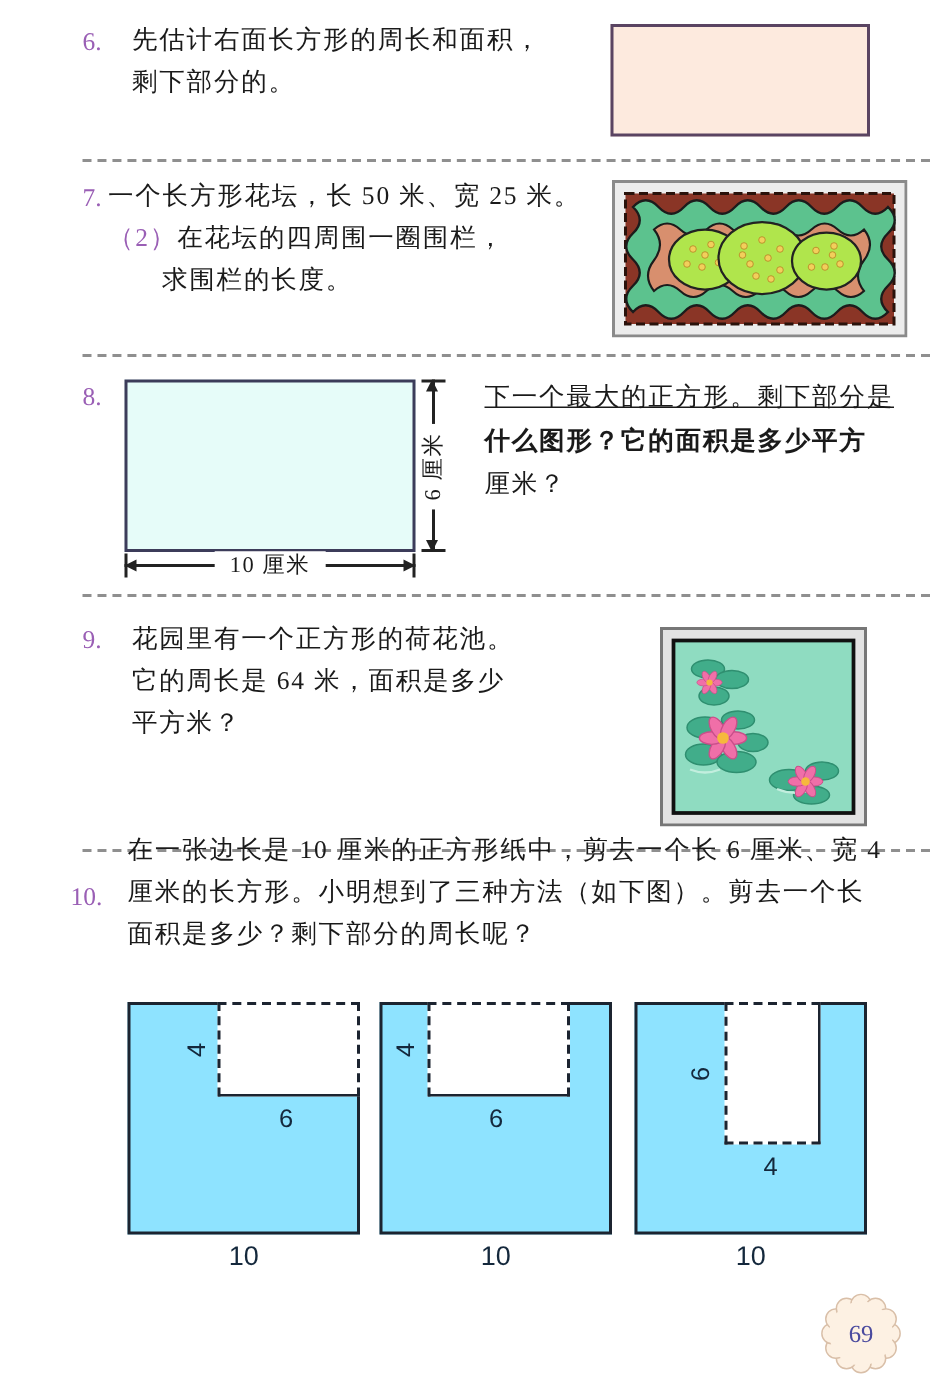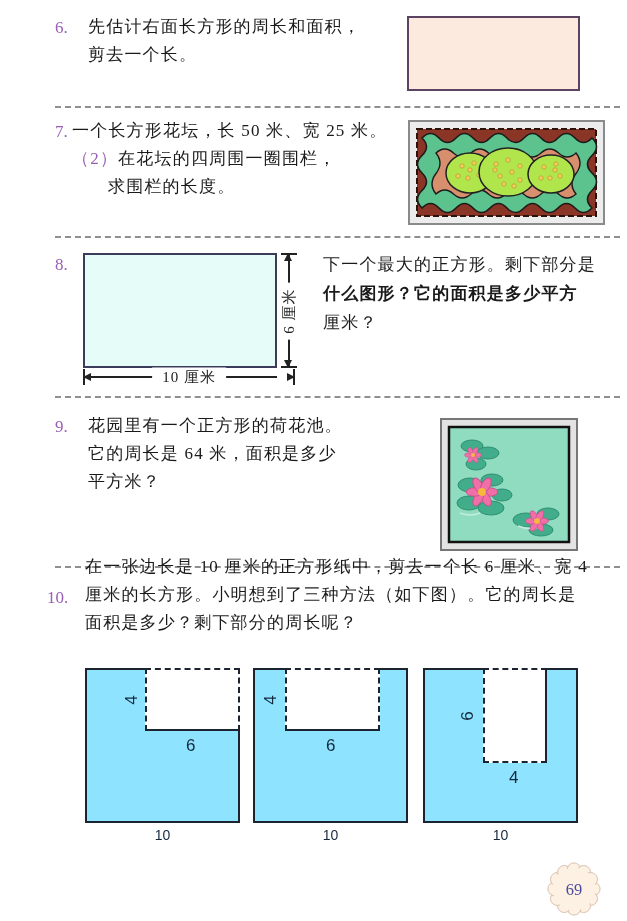--- a/index.html
+++ b/index.html
@@ -23,21 +23,21 @@
     background:#e6fcf9;border:2px solid #3c3c5a;box-sizing:border-box;}
   .dimv{position:absolute;left:279px;top:253px;width:20px;height:115px;}
   .dimv .line{position:absolute;left:9px;top:0;height:115px;border-left:2px solid #222;}
   .dimv .tick{position:absolute;left:2px;width:16px;border-top:2px solid #222;}
   .dimv .arr-up{position:absolute;left:5px;top:0;width:0;height:0;
     border-left:4px solid transparent;border-right:4px solid transparent;border-bottom:8px solid #222;}
   .dimv .arr-dn{position:absolute;left:5px;bottom:0;width:0;height:0;
     border-left:4px solid transparent;border-right:4px solid transparent;border-top:8px solid #222;}
   .dimv .lbl{position:absolute;left:50%;top:50%;transform:translate(-50%,-50%) rotate(-90deg);
     background:#fff;font-size:15px;white-space:nowrap;padding:0 6px;letter-spacing:1px;}
-  .dimh{position:absolute;left:83px;top:369px;width:212px;height:16px;}
+  .dimh{position:absolute;left:83px;top:369px;width:194px;height:16px;}
   .dimh .line{position:absolute;left:0;top:7px;width:194px;border-top:2px solid #222;}
   .dimh .tick{position:absolute;top:0;height:16px;border-left:2px solid #222;}
   .dimh .arr-l{position:absolute;left:0;top:4px;width:0;height:0;
     border-top:4px solid transparent;border-bottom:4px solid transparent;border-right:8px solid #222;}
   .dimh .arr-r{position:absolute;right:0;top:4px;width:0;height:0;
     border-top:4px solid transparent;border-bottom:4px solid transparent;border-left:8px solid #222;}
   .dimh .lbl{position:absolute;left:50%;top:8px;transform:translate(-50%,-50%);
     background:#fff;font-size:15px;white-space:nowrap;padding:0 10px;letter-spacing:1px;}
 
   
@@ -49,35 +49,35 @@
     border-right:2px dashed #1c2430;border-bottom:2px solid #1c2430;}
   .cut2{left:30px;top:-2px;width:95px;height:63px;
     border-top:2px dashed #1c2430;border-left:2px dashed #1c2430;
     border-right:2px dashed #1c2430;border-bottom:2px solid #1c2430;}
   .cut3{left:58px;top:-2px;width:64px;height:95px;
     border-top:2px dashed #1c2430;border-left:2px dashed #1c2430;
     border-bottom:2px dashed #1c2430;border-right:2px solid #1c2430;}
   .figlbl{position:absolute;font-size:17px;color:#14283c;
     font-family:"Liberation Sans","DejaVu Sans",sans-serif;}
   .vrot{transform:rotate(-90deg);}
-  .baselbl{position:absolute;width:155px;text-align:center;font-size:14px;color:#14283c;
+  .baselbl{position:absolute;width:155px;text-align:center;font-size:18px;color:#14283c;
     font-family:"Liberation Sans","DejaVu Sans",sans-serif;}
 
   .badge{position:absolute;left:545px;top:860px;width:58px;height:58px;}
   svg{display:block;}
 </style>
 </head>
 <body>
 
 <div class="page">
 
   <span class="pnum" style="left:55px;top:18px;">6.</span>
   <div class="tblock" style="left:88px;top:13px;">
     <div class="tline">先估计右面长方形的周长和面积，</div>
-    <div class="tline">剪去一个长。</div>
+    <div class="tline">剩下部分的。</div>
   </div>
   <div class="rect6"></div>
 
   <div class="sep" style="top:106px;"></div>
 
   <span class="pnum" style="left:55px;top:122px;">7.</span>
   <div class="tblock" style="left:72px;top:117px;">
     <div class="tline">一个长方形花坛，长 50 米、宽 25 米。</div>
     <div class="tline"><span class="marker">（2）</span><span>在花坛的四周围一圈围栏，</span></div>
     <div class="tline" style="padding-left:36px;">求围栏的长度。</div>
@@ -148,21 +148,21 @@
   </div>
   <div class="dimh">
     <div class="tick" style="left:0;"></div>
     <div class="tick" style="right:0;"></div>
     <div class="line"></div>
     <div class="arr-l"></div>
     <div class="arr-r"></div>
     <span class="lbl">10 厘米</span>
   </div>
   <div class="tblock" style="left:323px;top:250px;">
-    <div class="tline" style="line-height:29px;">下一个最大的正方形。剩下部分是</div>
+    <div class="tline" style="line-height:29px;text-decoration:underline;">下一个最大的正方形。剩下部分是</div>
     <div class="tline" style="line-height:29px;font-weight:bold;">什么图形？它的面积是多少平方</div>
     <div class="tline" style="line-height:29px;">厘米？</div>
   </div>
 
   <div class="sep" style="top:396px;"></div>
 
   <span class="pnum" style="left:55px;top:417px;">9.</span>
   <div class="tblock" style="left:88px;top:412px;">
     <div class="tline">花园里有一个正方形的荷花池。</div>
     <div class="tline">它的周长是 64 米，面积是多少</div>
@@ -221,21 +221,21 @@
         <circle r="2.6" fill="#f6b83d"></circle>
       </g>
     </svg>
   </div>
 
   <div class="sep" style="top:566px;"></div>
 
   <span class="pnum" style="left:47px;top:588px;">10.</span>
   <div class="tblock" style="left:85px;top:553px;">
     <div class="tline">在一张边长是 10 厘米的正方形纸中，剪去一个长 6 厘米、宽 4</div>
-    <div class="tline">厘米的长方形。小明想到了三种方法（如下图）。它的周长是</div>
+    <div class="tline">厘米的长方形。小明想到了三种方法（如下图）。剪去一个长</div>
     <div class="tline">面积是多少？剩下部分的周长呢？</div>
   </div>
 
   <div class="fig" style="left:85px;top:668px;">
     <div class="cut cut1"></div>
     <span class="figlbl vrot" style="left:40px;top:20px;">4</span>
     <span class="figlbl" style="left:99px;top:66px;">6</span>
   </div>
   <span class="baselbl" style="left:85px;top:827px;">10</span>
 

